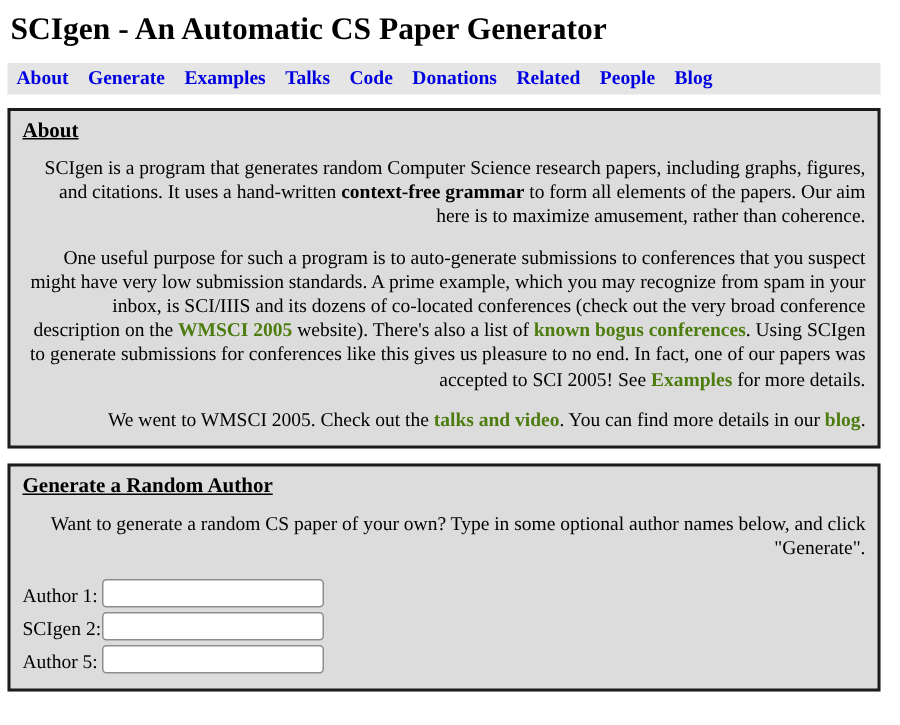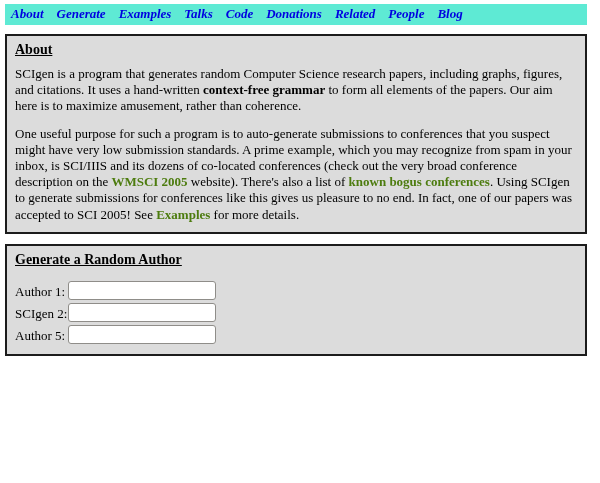--- a/index.html
+++ b/index.html
@@ -18,26 +18,25 @@
     padding: 4px 13px 0 5px;
   }
   h1.site-title {
     font-family: "Liberation Serif", serif;
     font-size: 21px;
     font-weight: bold;
     margin: 3px 0 10px 2px;
     letter-spacing: 0;
   }
   .navbar {
-    background: #5eead4;
+    background: #e5e5e5;
     padding: 2px 6px 3px 6px;
     margin-bottom: 9px;
     font-size: 13px;
     font-weight: bold;
-    font-style: italic;
   }
   .navbar a {
     color: #0000e0;
     text-decoration: none;
     margin-right: 13px;
     font-family: "Liberation Serif", serif;
   }
   .box {
     border: 2px solid #1c1c1c;
     background: #dcdcdc;
@@ -47,20 +46,21 @@
   .box h2 {
     font-size: 14px;
     font-weight: bold;
     text-decoration: underline;
     margin: 2px 0 8px 0;
   }
   .box p {
     font-size: 13px;
     line-height: 16.2px;
     margin: 0 0 11px 0;
+    text-align: right;
   }
   .box p:last-child { margin-bottom: 2px; }
   .inline-link {
     color: #4d7c0f;
     font-weight: bold;
     text-decoration: none;
   }
   .form-area { margin-top: 13px; }
   .form-row {
     margin-bottom: 3px;
@@ -83,33 +83,36 @@
     font-size: 12px;
     padding: 1px 3px;
     outline: none;
   }
 </style>
 </head>
 <body>
 
 <div class="page">
 
+  <h1 class="site-title">SCIgen - An Automatic CS Paper Generator</h1>
 
   <div class="navbar">
     <a href="#">About</a><a href="#">Generate</a><a href="#">Examples</a><a href="#">Talks</a><a href="#">Code</a><a href="#">Donations</a><a href="#">Related</a><a href="#">People</a><a href="#">Blog</a>
   </div>
 
   <div class="box">
     <h2>About</h2>
     <p><span>SCIgen is a program that generates random Computer Science research papers, including graphs, figures, and citations. It uses a hand-written </span><b>context-free grammar</b><span> to form all elements of the papers. Our aim here is to maximize amusement, rather than coherence.</span></p>
     <p><span>One useful purpose for such a program is to auto-generate submissions to conferences that you suspect might have very low submission standards. A prime example, which you may recognize from spam in your inbox, is SCI/IIIS and its dozens of co-located conferences (check out the very broad conference description on the </span><a href="#" class="inline-link">WMSCI 2005</a><span> website). There's also a list of </span><a href="#" class="inline-link">known bogus conferences</a><span>. Using SCIgen to generate submissions for conferences like this gives us pleasure to no end. In fact, one of our papers was accepted to SCI 2005! See </span><a href="#" class="inline-link">Examples</a><span> for more details.</span></p>
+    <p><span>We went to WMSCI 2005. Check out the </span><a href="#" class="inline-link">talks and video</a><span>. You can find more details in our </span><a href="#" class="inline-link">blog</a><span>.</span></p>
   </div>
 
   <div class="box">
     <h2>Generate a Random Author</h2>
+    <p>Want to generate a random CS paper of your own? Type in some optional author names below, and click "Generate".</p>
 
     <div class="form-area">
       <div class="form-row">
         <label>Author 1:</label>
         <input type="text" value="" style="">
       </div>
       <div class="form-row">
         <label>SCIgen 2:</label>
         <input type="text" value="" style="">
       </div>

